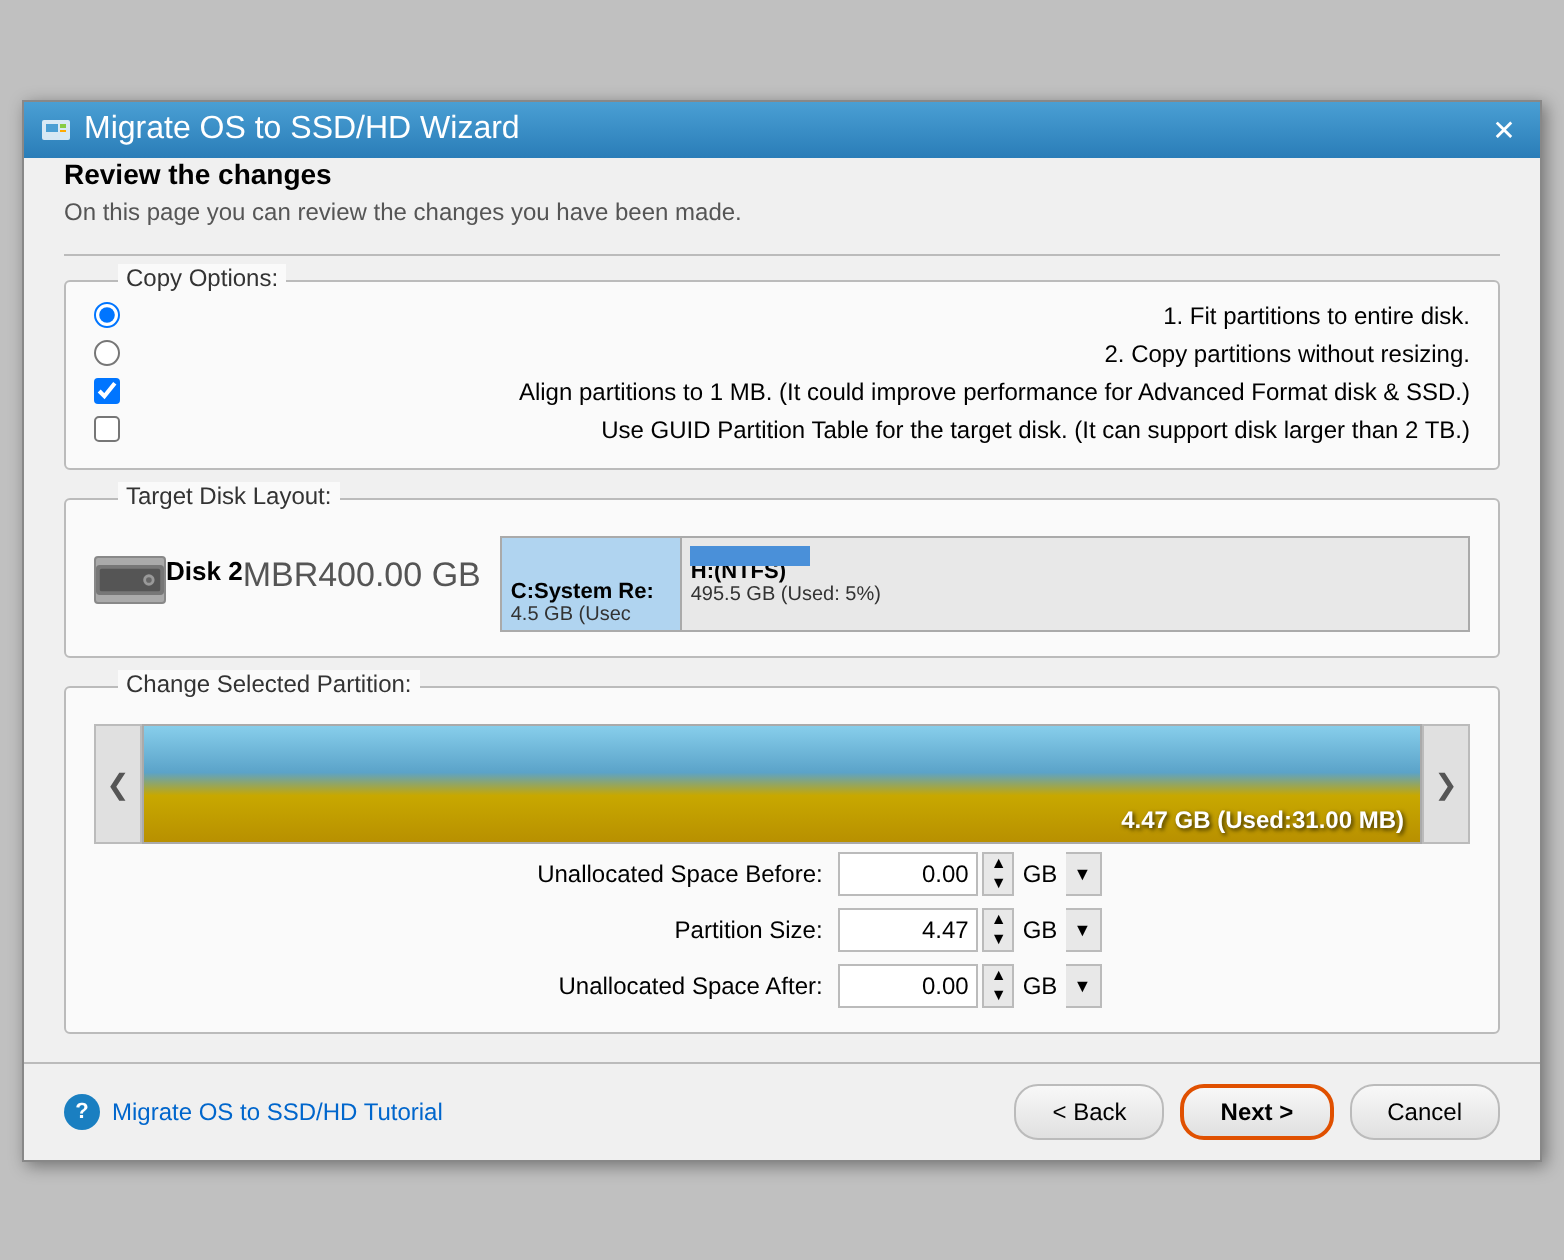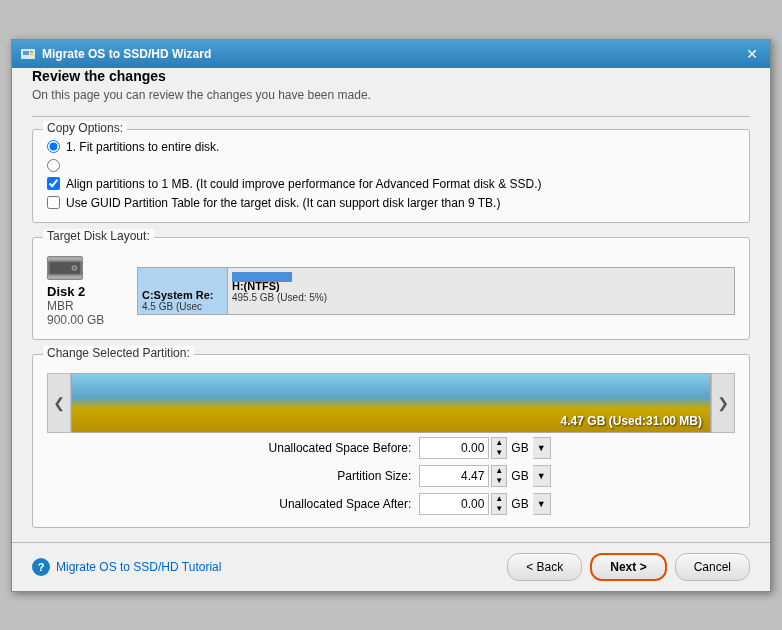--- a/index.html
+++ b/index.html
@@ -32,22 +32,22 @@
     .titlebar-left {
       display: flex;
       align-items: center;
       gap: 6px;
     }
     .titlebar-icon {
       width: 16px;
       height: 16px;
     }
     .titlebar-title {
-      font-size: 12px;
-      font-weight: bold;
+      font-size: 16px;
+      font-weight: normal;
     }
     .titlebar-close {
       background: none;
       border: none;
       color: white;
       font-size: 14px;
       cursor: pointer;
       width: 20px;
       height: 20px;
       display: flex;
@@ -77,56 +77,57 @@
       border: 1px solid #bbb;
       border-radius: 3px;
       padding: 10px 14px 12px;
       margin-bottom: 14px;
       position: relative;
       background: #fafafa;
     }
     .section-label {
       position: absolute;
       top: -9px;
-      left: 10px;
+      left: 26px;
       background: #fafafa;
       padding: 0 4px;
       font-size: 12px;
       color: #333;
     }
     .radio-row, .checkbox-row {
       display: flex;
       align-items: center;
       gap: 6px;
       margin-bottom: 5px;
       font-size: 12px;
+      justify-content: space-between;
     }
     .radio-row:last-child, .checkbox-row:last-child { margin-bottom: 0; }
     input[type="radio"], input[type="checkbox"] {
       cursor: pointer;
     }
     
     .disk-layout-container {
       display: flex;
       align-items: center;
       gap: 10px;
       margin-top: 8px;
     }
     .disk-info {
       min-width: 80px;
       display: flex;
-      flex-direction: column;
+      flex-direction: row;
       align-items: flex-start;
     }
     .disk-name {
       font-size: 13px;
       font-weight: bold;
     }
     .disk-type, .disk-size {
-      font-size: 12px;
+      font-size: 17px;
       color: #555;
     }
     .disk-icon {
       width: 36px;
       height: 24px;
       background: #aaa;
       border-radius: 2px;
       border: 1px solid #888;
       margin-bottom: 4px;
       display: flex;
@@ -361,46 +362,47 @@
     <hr class="divider">
 
     <div class="section-group">
       <span class="section-label">Copy Options:</span>
       <div class="radio-row">
         <input type="radio" name="copy_option" checked="" style="">
         <label>1. Fit partitions to entire disk.</label>
       </div>
       <div class="radio-row">
         <input type="radio" name="copy_option" style="">
+        <label>2. Copy partitions without resizing.</label>
       </div>
       <div class="checkbox-row">
         <input type="checkbox" checked="" style="">
         <label>Align partitions to 1 MB.  (It could improve performance for Advanced Format disk &amp; SSD.)</label>
       </div>
       <div class="checkbox-row">
         <input type="checkbox" style="">
-        <label>Use GUID Partition Table for the target disk. (It can support disk larger than 9 TB.)</label>
+        <label>Use GUID Partition Table for the target disk. (It can support disk larger than 2 TB.)</label>
       </div>
     </div>
 
     <div class="section-group">
       <span class="section-label">Target Disk Layout:</span>
       <div class="disk-layout-container">
         <div class="disk-info">
           <div class="disk-icon">
             <svg viewBox="0 0 36 24" width="36" height="24">
               <rect x="0" y="4" width="36" height="16" rx="2" fill="#777"></rect>
               <rect x="2" y="6" width="32" height="12" rx="1" fill="#555"></rect>
               <circle cx="28" cy="12" r="3" fill="#999"></circle>
               <circle cx="28" cy="12" r="1.5" fill="#666"></circle>
             </svg>
           </div>
           <div class="disk-name">Disk 2</div>
           <div class="disk-type">MBR</div>
-          <div class="disk-size">900.00 GB</div>
+          <div class="disk-size">400.00 GB</div>
         </div>
         <div class="partition-bar-outer">
           <div class="partition-c">
             <div class="partition-label">C:System Re:</div>
             <div class="partition-size">4.5 GB (Usec</div>
           </div>
           <div class="partition-h">
             <div class="partition-h-bar"></div>
             <div class="partition-label">H:(NTFS)</div>
             <div class="partition-size">495.5 GB (Used: 5%)</div>

